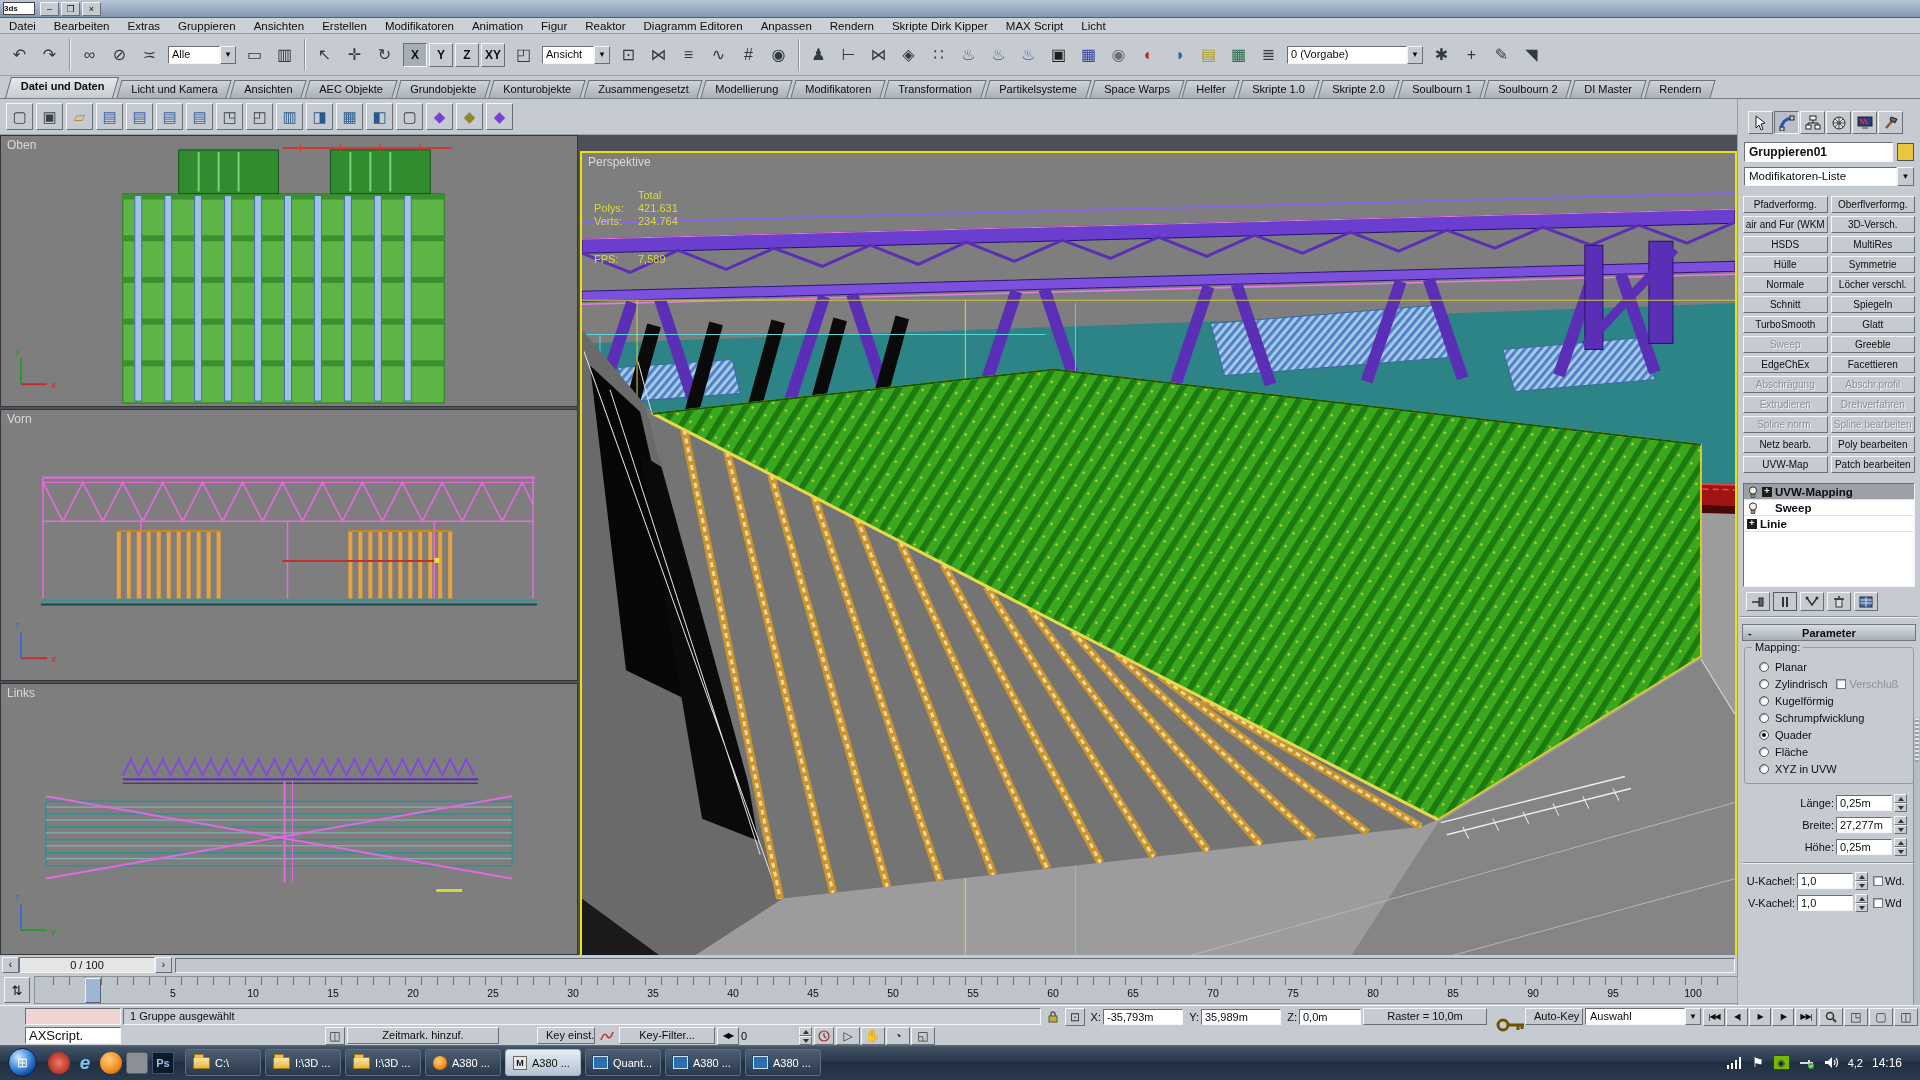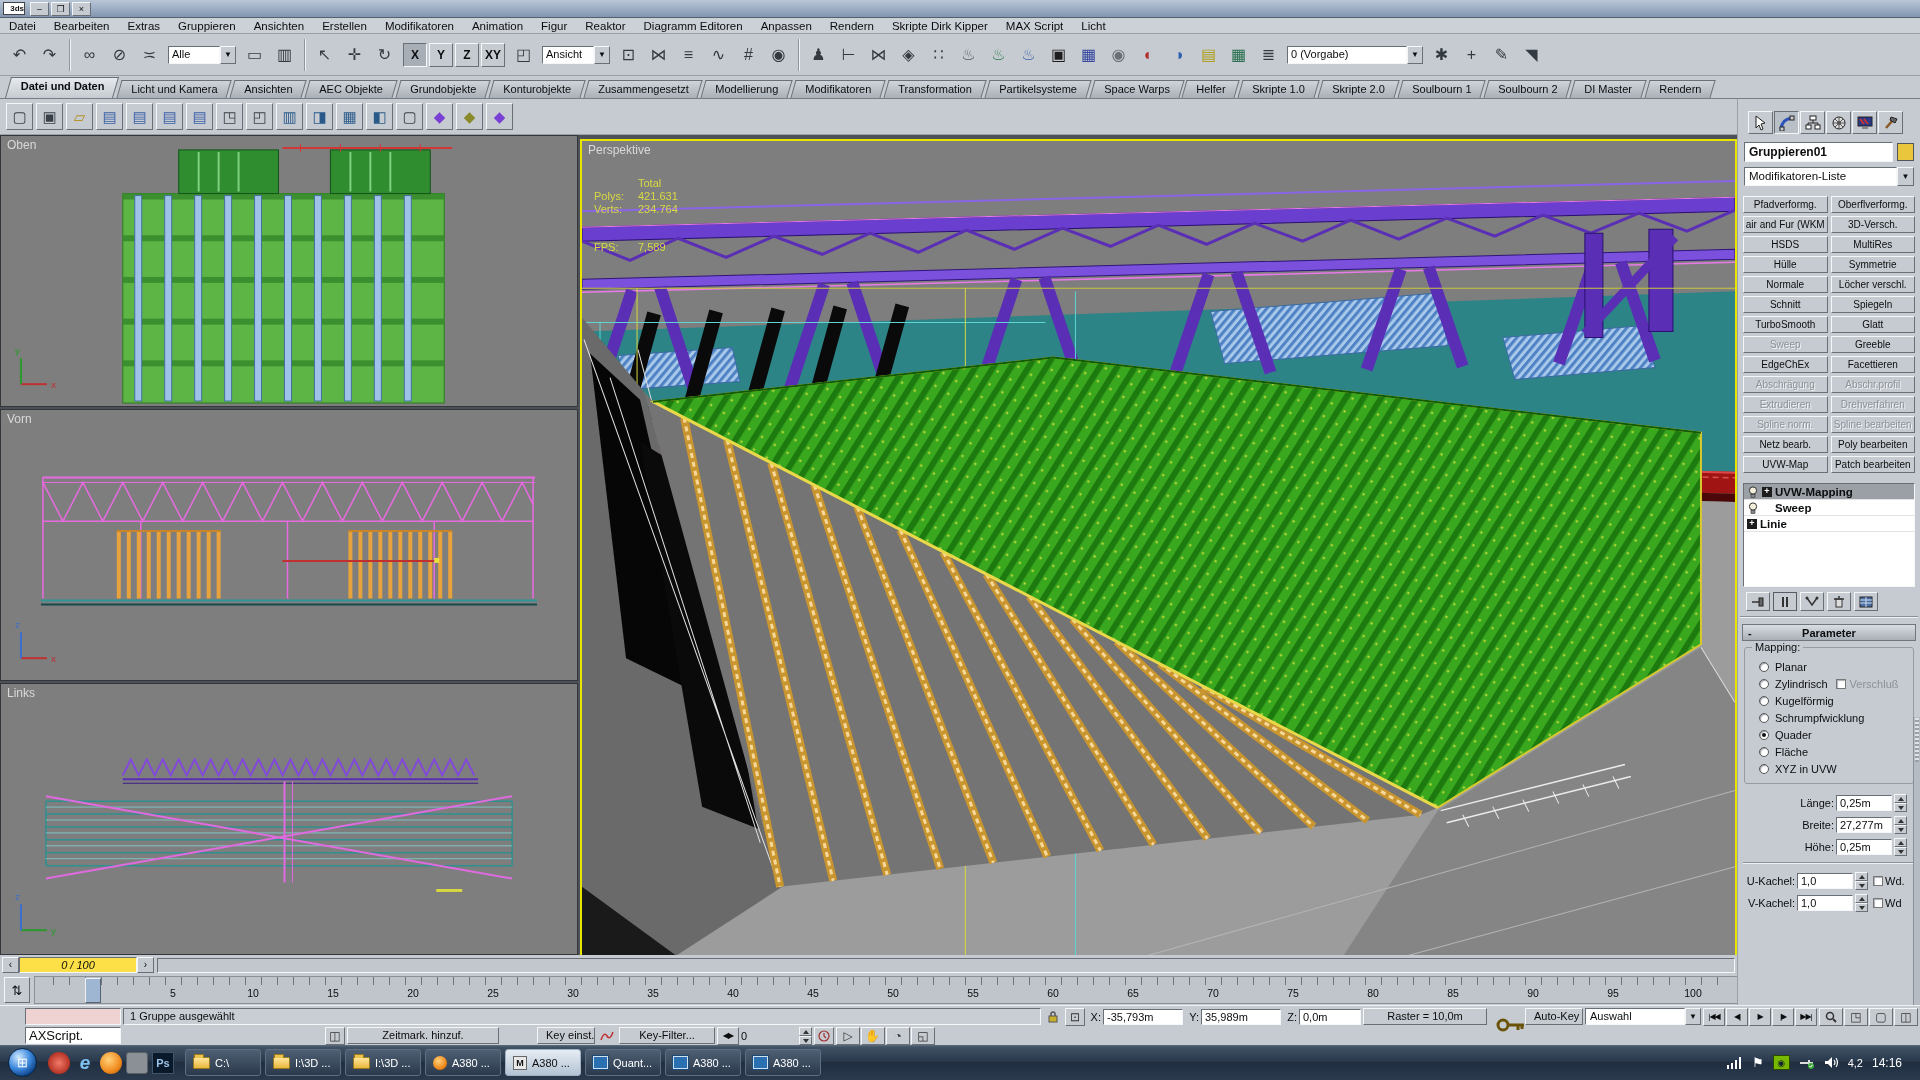--- a/index.html
+++ b/index.html
@@ -8,21 +8,21 @@
   }
   *{box-sizing:border-box; margin:0; padding:0;}
   html,body{width: 1920px; height:1080px; overflow:hidden;}
   body{font-family:"Liberation Sans",sans-serif; font-size:11px; color:var(--txt); background:var(--face); position:relative;}
   .raised{border:1px solid; border-color:var(--hi) var(--sh) var(--sh) var(--hi); background:var(--face);}
   .sunken{border:1px solid; border-color:var(--sh) var(--hi) var(--hi) var(--sh);}
   .white{background:#fff;}
 
   
   .titlebar{position:absolute; left:0; top:0; width:1920px; height:18px; background:linear-gradient(#b9c6d8,#8296af); display:flex; align-items:center; padding:0 3px; border-bottom:1px solid #55606e;}
-  .app-icon{width:22px; height:13px; background:#fff; border:1px solid #444; color:#111; font-size:8px; font-weight:bold; line-height:11px; text-align:right; margin-right:5px;}
+  .app-icon{width:32px; height:13px; background:#fff; border:1px solid #444; color:#111; font-size:8px; font-weight:bold; line-height:11px; text-align:left; margin-right:5px;}
   .title{font-weight:bold; font-size:11px; white-space:pre; overflow:hidden; flex:1;}
   .win-btns{display:flex; gap:2px;}
   .win-btn{width:19px; height:14px; font-size:9px; line-height:12px; text-align:center;}
 
   
   .menubar{position:absolute; left:0; top:18px; width:1920px; height:16px; background:var(--face2); display:flex; align-items:center; border-bottom:1px solid #9aa0a7;}
   .menu-item{padding:1px 9px; font-size:11.5px;}
 
   
   .toolbar{position:absolute; left:0; top:34px; width:1920px; height:42px; background:var(--face); display:flex; align-items:center; padding:0 5px; gap:1px; border-bottom:1px solid #9aa0a7;}
@@ -101,21 +101,21 @@
   .spinner i.dn::after{top:2px; border-top:4px solid #333;}
   .tile-row{display:flex; align-items:center; height:22px; padding-left:4px; gap:2px;}
   .tile-row .tlabel{width:50px; text-align:right;}
   .tile-row .wd{margin-left:3px;}
   .cp-scroll{position:absolute; right:0; top:618px; width:7px; height:288px; background:#b6bcc3; border-left:1px solid #8a9097;}
   .cp-scroll .thumb{margin:1px; height:44px; background:repeating-linear-gradient(#dfe3e7 0 2px,#9aa0a7 2px 4px);}
 
   
   .trackbar{position:absolute; left:0; top:955px; width:1737px; height:20px; background:var(--face); display:flex; align-items:center; padding:1px 2px;}
   .tr-arrow{width:17px; height:16px; text-align:center; line-height:14px; font-size:10px;}
-  .tr-range{width:118px; height:16px; text-align:center; line-height:14px; background:#fde047;font-style:italic;}
+  .tr-range{width:136px; height:16px; text-align:center; line-height:14px; background:#e5e5e5;}
   .tr-rest{flex:1; height:15px; margin-left:3px; background:#c2c7cd;}
   .timeline{position:absolute; left:0; top:975px; width:1737px; height:30px; background:var(--face); display:flex; align-items:center; padding:1px 0 1px 4px;}
   .tl-icon{width:26px; height:26px; display:flex; align-items:center; justify-content:center; font-size:13px;}
   .tl-ruler{position:relative; flex:1; height:28px; margin-left:4px; background:#bfc5cb; border:1px solid #8a9097; border-right:none; overflow:hidden;}
   .tl-ruler .ticks{position:absolute; left:18px; top:0; width:1680px; height:8px; background:repeating-linear-gradient(90deg,#70767d 0 1px,transparent 1px 16px);}
   .tl-labels{position:absolute; left:18px; top:10px; width:1680px; display:flex;}
   .tl-labels span{flex:1; text-align:center; font-size:10.5px;}
   .tl-slider{position:absolute; left:50px; top:1px; width:16px; height:25px; background:#9fb6d2; border:1px solid; border-color:#eef2f6 #566472 #566472 #eef2f6;}
 
   
@@ -461,21 +461,21 @@
       <g>
         <path d="M20,248 H46" stroke="#2a9a2a" stroke-width="2"></path>
         <path d="M20,248 V222" stroke="#3a6fd0" stroke-width="2"></path>
         <text x="50" y="252" fill="#2a9a2a" font-size="10">y</text>
         <text x="14" y="218" fill="#3a6fd0" font-size="10">z</text>
       </g>
     </svg>
     <span class="vp-label">Links</span>
   </div>
 
-  <div class="vp" id="vp-persp" style="left:580px; top:4px; width:1157px; height:820px;">
+  <div class="vp" id="vp-persp" style="left:580px; top:16px; width:1157px; height:820px;">
     <svg viewBox="0 0 1152 814" preserveAspectRatio="none">
       <defs>
         <pattern id="pRoof" width="15" height="15" patternUnits="userSpaceOnUse" patternTransform="rotate(32)">
           <rect width="15" height="15" fill="#3aa81f"></rect>
           <rect width="6" height="15" fill="#1d7a0f"></rect>
           <rect x="8" y="4" width="2" height="2" fill="#cde23c"></rect>
         </pattern>
         <pattern id="pBlue" width="6" height="6" patternUnits="userSpaceOnUse" patternTransform="rotate(40)">
           <rect width="6" height="6" fill="#a9c9ea"></rect>
           <rect width="3" height="6" fill="#4f82c4"></rect>

